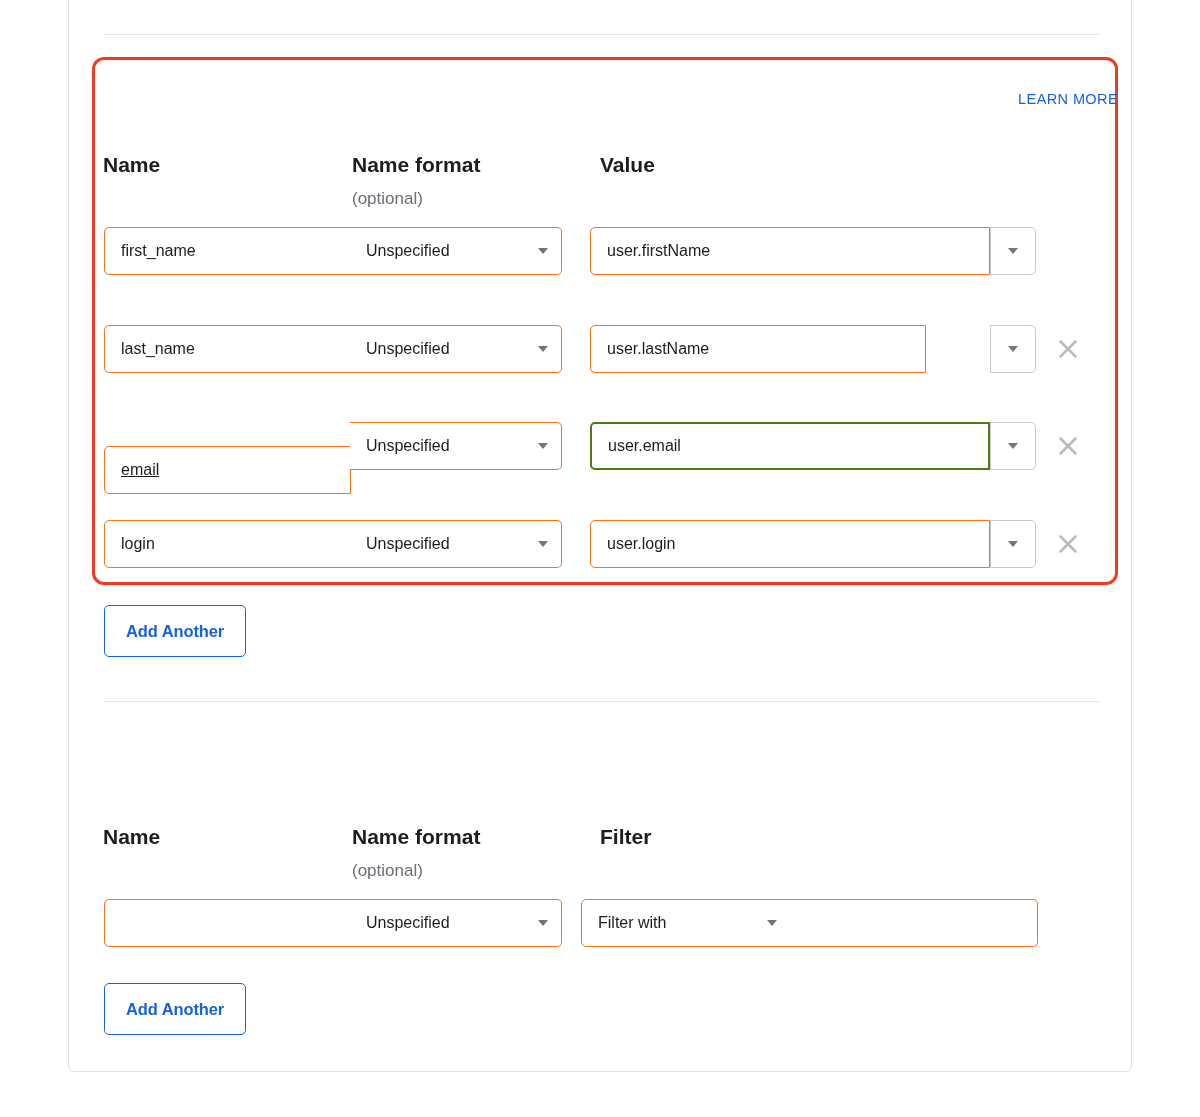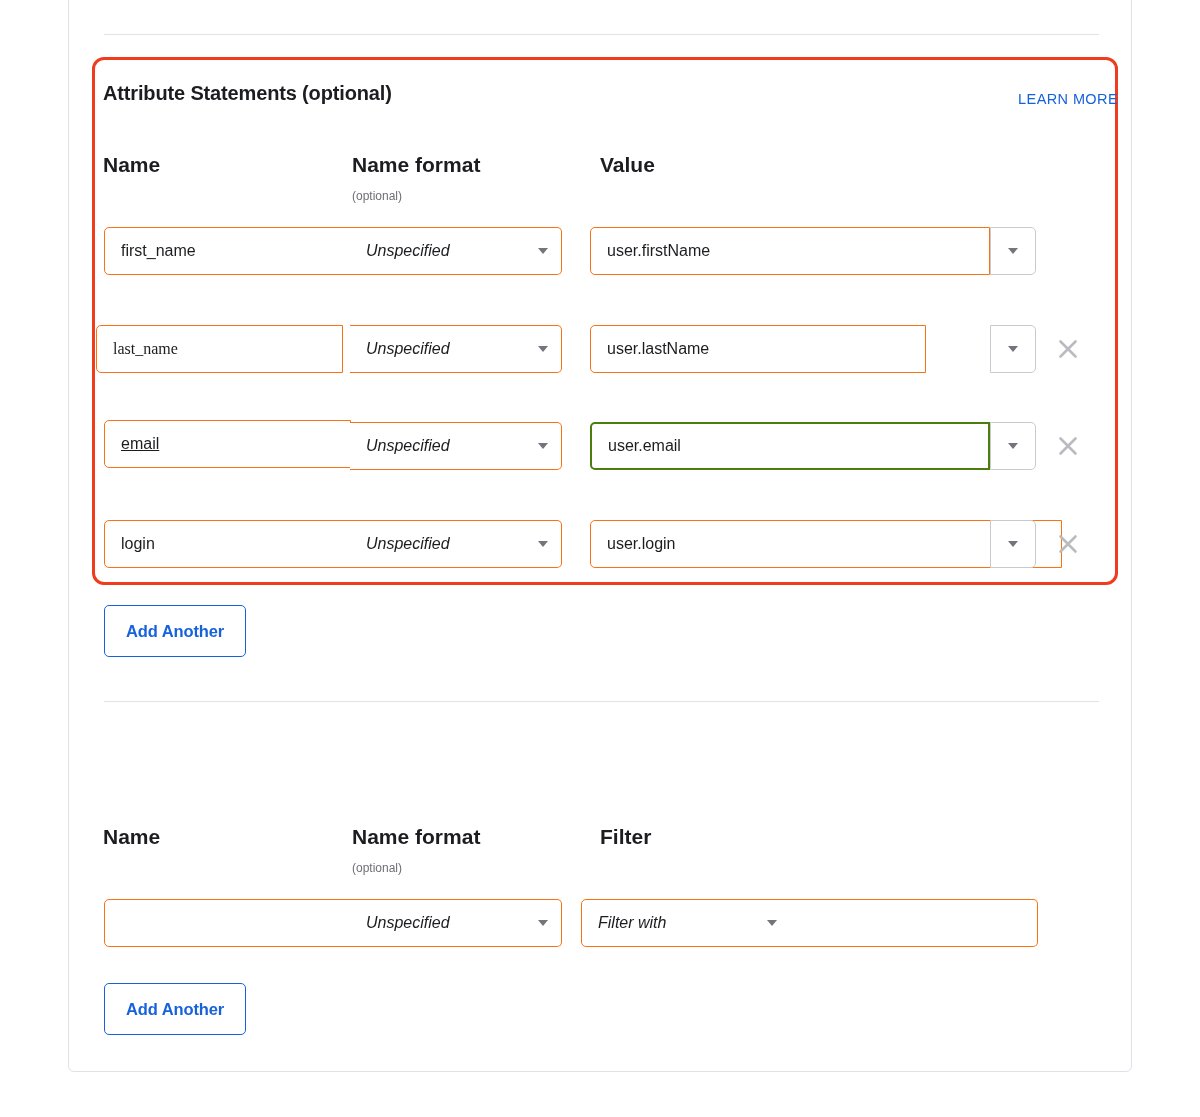--- a/index.html
+++ b/index.html
@@ -81,40 +81,40 @@
   
   .col-head {
     position: absolute;
     font-size: 21px;
     font-weight: bold;
     color: #1d1d21;
     white-space: nowrap;
   }
   .col-sub {
     position: absolute;
-    font-size: 12px;
+    font-size: 17px;
     font-weight: normal;
     color: #6e6e78;
     white-space: nowrap;
   }
 
   
   .fld {
     position: absolute;
     height: 48px;
     background: #ffffff;
     border: 1px solid #f97316;
     display: flex;
     align-items: center;
     font-size: 16px;
     color: #1d1d21;
     padding: 0 16px;
     cursor: text;
   }
-  .fld.sel { cursor: pointer; padding-right: 35px; font-style: italic; }
+  .fld.sel { cursor: pointer; padding-right: 35px; }
   .fld.round-l  { border-radius: 5px 0 0 5px; }
   .fld.round-r  { border-radius: 0 5px 5px 0; border-left: none; }
   .fld.focused  {
     border: 2px solid #4d7c0f;
     border-radius: 5px 0 0 5px;
     z-index: 3;
   }
 
   .placeholder-empty { color: #8c8c96; }
 
@@ -175,21 +175,20 @@
 
 <div class="page">
 
   <div class="card">
     <div class="divider top"></div>
     <div class="divider mid"></div>
   </div>
 
   <div class="highlight-box"></div>
 
-  <div class="section-title" id="attr-title">Attribute Statements (optional)</div>
 
   <a class="learn-more" href="#">LEARN MORE</a>
 
   <div class="col-head" style="left:103px; top:153px;">Name</div>
   <div class="col-head" style="left:352px; top:153px;">Name format</div>
   <div class="col-sub" style="left:352px; top:189px;">(optional)</div>
   <div class="col-head" style="left:600px; top:153px;">Value</div>
 
   <div id="attr-rows">
       <div>
@@ -201,41 +200,41 @@
           <span class="caret"></span>
         </div>
         <div class="fld round-l" style="left: 590px; top: 227px; width: 400px;">
           <span>user.firstName</span>
         </div>
         <div class="val-drop" style="left: 990px; top: 227px;">
           <span class="caret"></span>
         </div>
       </div>
       <div>
-        <div class="fld round-l" style="left: 96px; top: 325px; width: 247px; font-family: Liberation Serif, serif;">
+        <div class="fld round-l" style="left: 104px; top: 325px; width: 247px;">
           <span>last_name</span>
         </div>
         <div class="fld sel round-r" style="left: 350px; top: 325px; width: 212px;">
           <span>Unspecified</span>
           <span class="caret"></span>
         </div>
         <div class="fld round-l" style="left: 590px; top: 325px; width: 336px;">
           <span>user.lastName</span>
         </div>
         <div class="val-drop" style="left: 990px; top: 325px;">
           <span class="caret"></span>
         </div>
         <div class="remove-btn" style="left: 1055px; top: 336px;">
           <svg width="26" height="26" viewBox="0 0 26 26">
             <path d="M5.5 5.5 L20.5 20.5 M20.5 5.5 L5.5 20.5" stroke="#b9bbc0" stroke-width="2.6" stroke-linecap="round"></path>
           </svg>
         </div>
       </div>
       <div>
-        <div class="fld round-l" style="left: 104px; top: 420px; width: 247px; text-decoration: underline;">
+        <div class="fld round-l" style="left: 104px; top: 446px; width: 247px; text-decoration: underline;">
           <span>email</span>
         </div>
         <div class="fld sel round-r" style="left: 350px; top: 422px; width: 212px;">
           <span>Unspecified</span>
           <span class="caret"></span>
         </div>
         <div class="fld focused" style="left: 590px; top: 422px; width: 400px;">
           <span>user.email</span>
         </div>
         <div class="val-drop" style="left: 990px; top: 422px;">
@@ -248,21 +247,21 @@
         </div>
       </div>
       <div>
         <div class="fld round-l" style="left: 104px; top: 520px; width: 247px;">
           <span>login</span>
         </div>
         <div class="fld sel round-r" style="left: 350px; top: 520px; width: 212px;">
           <span>Unspecified</span>
           <span class="caret"></span>
         </div>
-        <div class="fld round-l" style="left: 590px; top: 520px; width: 472px;">
+        <div class="fld round-l" style="left: 590px; top: 520px; width: 400px;">
           <span>user.login</span>
         </div>
         <div class="val-drop" style="left: 990px; top: 520px;">
           <span class="caret"></span>
         </div>
         <div class="remove-btn" style="left: 1055px; top: 531px;">
           <svg width="26" height="26" viewBox="0 0 26 26">
             <path d="M5.5 5.5 L20.5 20.5 M20.5 5.5 L5.5 20.5" stroke="#b9bbc0" stroke-width="2.6" stroke-linecap="round"></path>
           </svg>
         </div>

